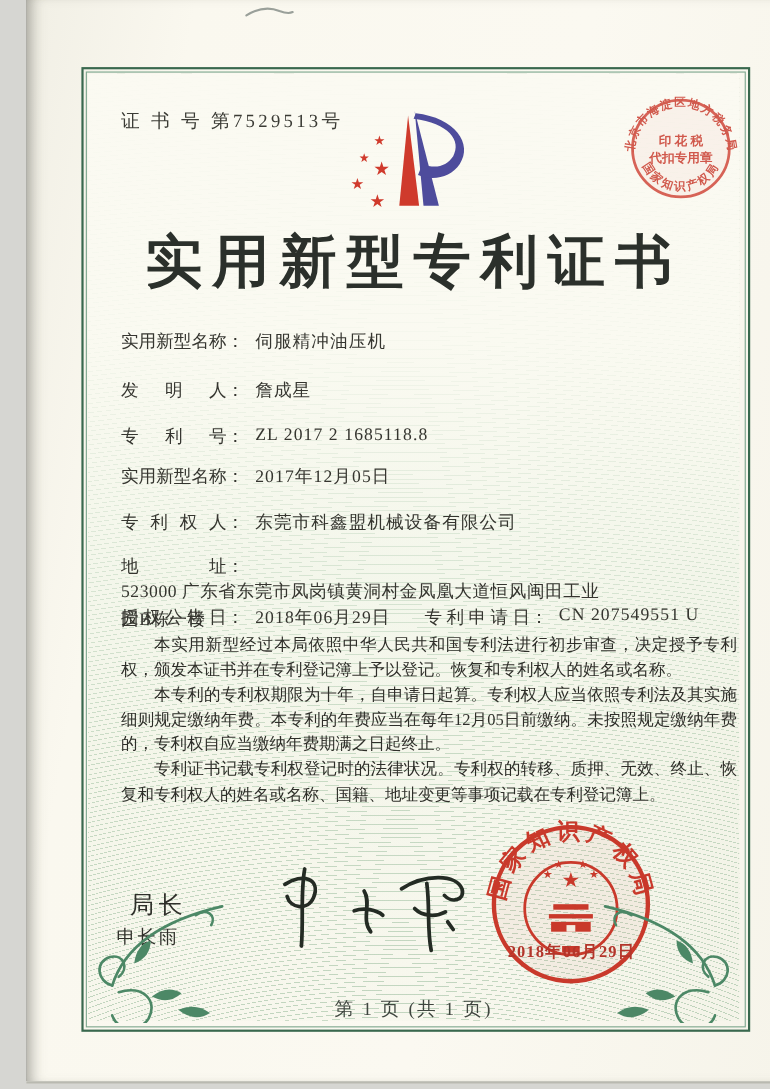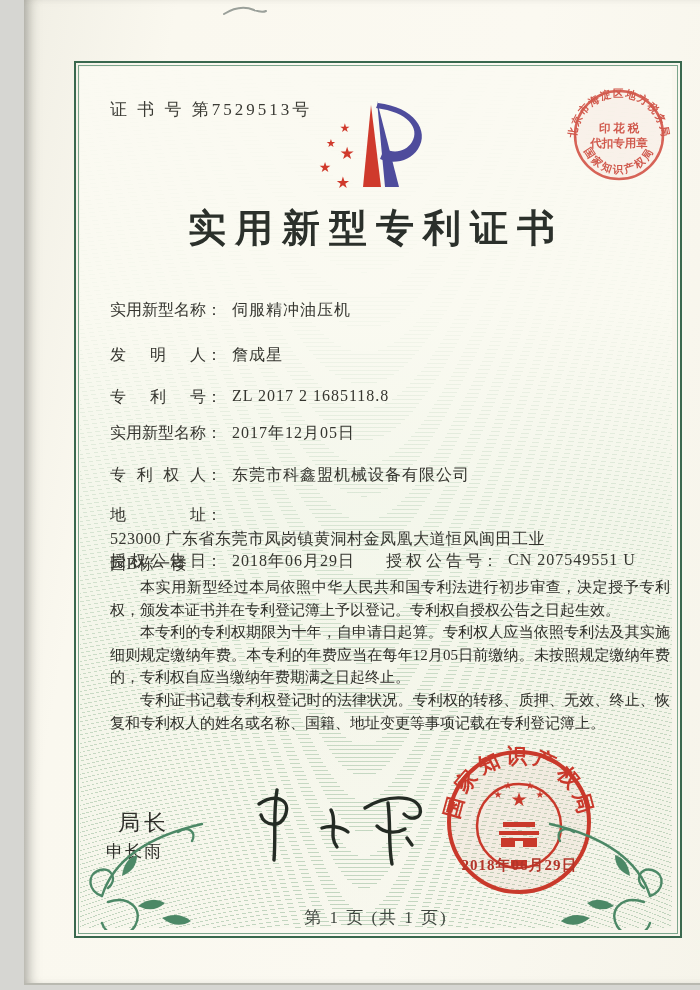--- a/index.html
+++ b/index.html
@@ -26,21 +26,21 @@
     position:absolute;left:56px;top:67px;width:592px;height:861px;
     background:
       linear-gradient(180deg, rgba(251,250,242,.98) 0%, rgba(250,250,241,.92) 28%,
         rgba(238,245,231,.55) 52%, rgba(228,239,219,.28) 72%, rgba(223,236,214,.12) 100%),
       repeating-radial-gradient(1100px 640px at 48% 128%,
         rgba(104,156,114,.42) 0 1px, rgba(255,255,255,0) 1px 7px);
   }
   .cert-no{position:absolute;left:86px;top:98px;font-size:17px;letter-spacing:3px;color:#3b3b35;}
   .title{
     position:absolute;left:52px;top:203px;width:600px;text-align:center;
-    font-size:38px;font-weight:600;letter-spacing:9px;color:#2b302b;
+    font-size:52px;font-weight:600;letter-spacing:9px;color:#2b302b;
   }
   .frow{position:absolute;left:86px;width:562px;font-size:16px;color:#35352f;}
   .r0{top:300px}.r1{top:345px}.r2{top:387px}.r3{top:423px}.r4{top:465px}.r5{top:505px}.r6{top:551px}
   .flabel{display:inline-block;width:96px;text-align:justify;text-align-last:justify;vertical-align:top;}
   .fcolon{margin-right:10px;vertical-align:top;}
   .fvalue{letter-spacing:1px;vertical-align:top;}
   .fvalue.wrap{display:inline-block;width:442px;line-height:25px;letter-spacing:.5px;}
   .pair2{position:absolute;left:276px;top:0;}
   .bodytext{
     position:absolute;left:86px;top:576px;width:560px;
@@ -125,26 +125,26 @@
   </div>
   <div class="frow r4">
     <span class="flabel">专利权人</span><span class="fcolon">：</span><span class="fvalue">东莞市科鑫盟机械设备有限公司</span>
   </div>
   <div class="frow r5">
     <span class="flabel">地址</span><span class="fcolon">：</span><span class="fvalue wrap">523000 广东省东莞市凤岗镇黄洞村金凤凰大道恒风闽田工业园B栋一楼</span>
   </div>
   <div class="frow r6">
     <span class="flabel">授权公告日</span><span class="fcolon">：</span><span class="fvalue">2018年06月29日</span>
     <span class="pair2">
-      <span class="flabel">授权公告号</span><span class="fcolon">：</span><span class="fvalue">CN 207549551 U</span>
+      <span class="flabel">专利申请日</span><span class="fcolon">：</span><span class="fvalue">CN 207549551 U</span>
     </span>
   </div>
 
   <div class="bodytext">
-    <p>本实用新型经过本局依照中华人民共和国专利法进行初步审查，决定授予专利权，颁发本证书并在专利登记簿上予以登记。专利权自授权公告之日起生效。</p>
+    <p>本实用新型经过本局依照中华人民共和国专利法进行初步审查，决定授予专利权，颁发本证书并在专利登记簿上予以登记。恢复和专利权人的姓名或名称。</p>
     <p>本专利的专利权期限为十年，自申请日起算。专利权人应当依照专利法及其实施细则规定缴纳年费。本专利的年费应当在每年12月05日前缴纳。未按照规定缴纳年费的，专利权自应当缴纳年费期满之日起终止。</p>
     <p>专利证书记载专利权登记时的法律状况。专利权的转移、质押、无效、终止、恢复和专利权人的姓名或名称、国籍、地址变更等事项记载在专利登记簿上。</p>
   </div>
 
   <div class="sig-title">局长</div>
   <div class="sig-name">申长雨</div>
 
   <svg class="signature-svg" width="215" height="95" viewBox="0 0 215 95">
     <g stroke="#242b24" stroke-width="3.4" fill="none" stroke-linecap="round">
       <path d="M58,12 C54,34 57,58 55,82"></path>

